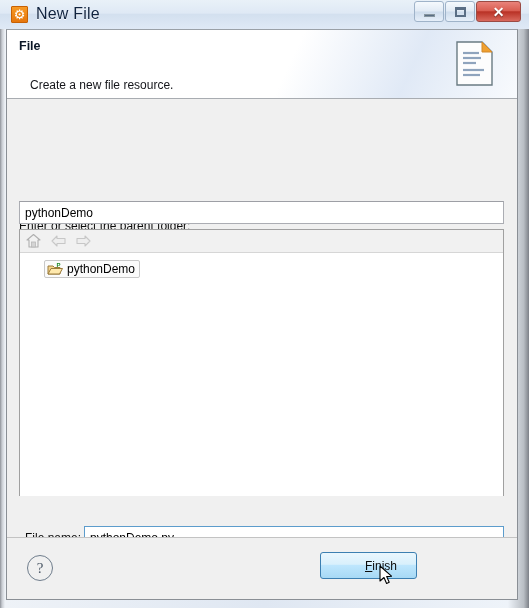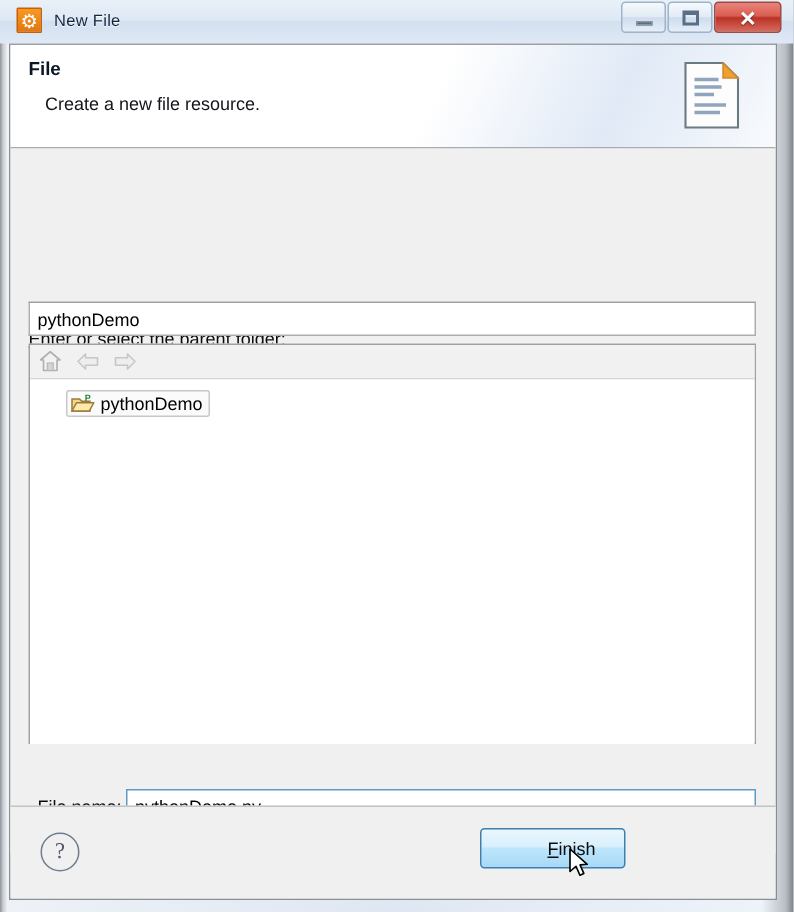--- a/index.html
+++ b/index.html
@@ -56,21 +56,21 @@
   }
   #app-icon .gear {
     position: absolute;
     left: 50%; top: 50%;
     transform: translate(-50%,-50%);
     font-size: 13px;
     line-height: 13px;
     color: #ffffff;
   }
   #title-text {
-    font-size: 11px;
+    font-size: 16px;
     color: #10233f;
     letter-spacing: .2px;
     text-shadow: 0 1px 0 rgba(255,255,255,.9);
     white-space: nowrap;
   }
 
   .winbtn {
     position: absolute;
     top: 1px;
     height: 21px;
@@ -119,21 +119,21 @@
   }
   #header-title {
     position: absolute;
     left: 12px; top: 9px;
     font-size: 12.5px;
     font-weight: bold;
     color: #0b1626;
   }
   #header-sub {
     position: absolute;
-    left: 23px; top: 32px;
+    left: 23px; top: 48px;
     font-size: 12px;
     color: #14151a;
   }
   #header-icon {
     position: absolute;
     right: 24px; top: 11px;
     width: 37px; height: 45px;
   }
 
   

